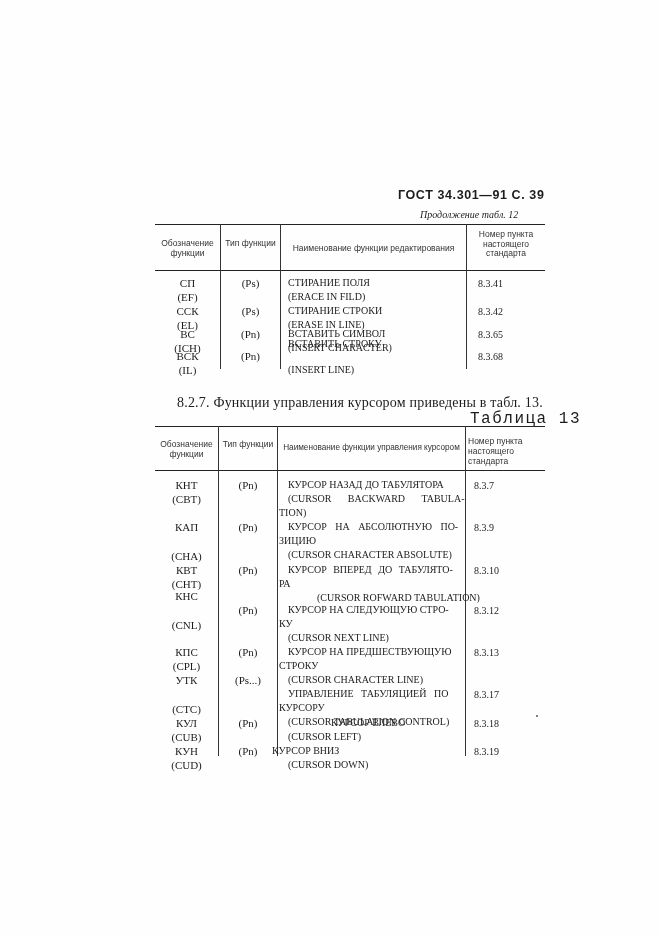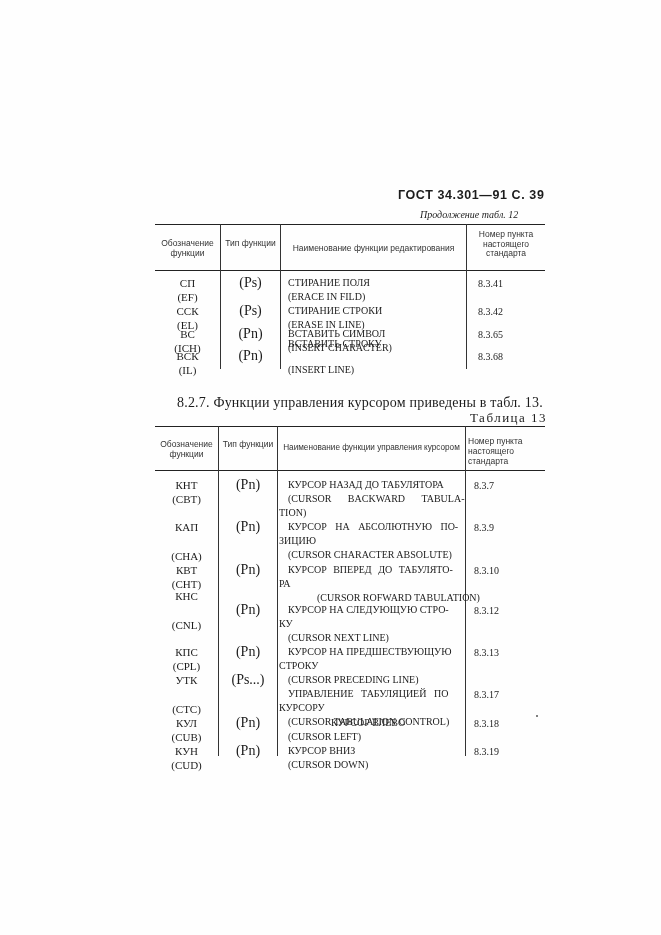--- a/index.html
+++ b/index.html
@@ -2,27 +2,27 @@
 <html><head>
 <meta charset="utf-8">
 <style>
   html, body { margin:0; padding:0; }
   body { width:661px; height:935px; background:#fefefe; position:relative; overflow:hidden;
          font-family:"Liberation Serif", "DejaVu Serif", serif; color:#1c1c1c; }
   .abs { position:absolute; }
   .hdr { left:398px; top:188px; font-family:"Liberation Sans", sans-serif; font-weight:bold; font-size:12.5px; letter-spacing:0.6px; }
   .cont { left:420px; top:209px; font-style:italic; font-size:10px; }
   .para { left:177px; top:395px; font-size:14px; letter-spacing:0.2px; }
-  .tlabel { left:470px; top:410px; font-size:13px; letter-spacing:1.5px; }
+  .tlabel { left:470px; top:410px; font-size:16px; letter-spacing:1.5px;font-family:Liberation Mono, monospace; }
   .hline { position:absolute; height:0; border-top:1.6px solid #222; }
   .vline { position:absolute; width:0; border-left:1.2px solid #333; }
   .th { position:absolute; font-family:"Liberation Sans", sans-serif; font-size:8.5px; line-height:10px; text-align:center; color:#333; }
   .cell { position:absolute; font-size:11px; line-height:14.4px; white-space:nowrap; }
   .c { text-align:center; }
-  .small { font-size:14px; }
+  .small { font-size:11px; }
   .desc { font-size:10px; }
   .num { font-size:10px; }
 </style>
 </head>
 <body>
 
 <div class="abs hdr">ГОСТ 34.301—91 С. 39</div>
 <div class="abs cont">Продолжение табл. 12</div>
 
 <div>
@@ -111,39 +111,39 @@
   <div class="cell desc" style="left:288px; top:603px;">КУРСОР НА СЛЕДУЮЩУЮ СТРО-</div>
   <div class="cell desc" style="left:279px; top:617px;">КУ</div>
   <div class="cell desc" style="left:288px; top:631px;">(CURSOR NEXT LINE)</div>
   <div class="cell num" style="left:474px; top:604px;">8.3.12</div>
 
   <div class="cell c" style="left:155px; top:645px; width:63px;">КПС</div>
   <div class="cell c" style="left:155px; top:659px; width:63px;">(CPL)</div>
   <div class="cell c small" style="left:219px; top:645px; width:58px;">(Pn)</div>
   <div class="cell desc" style="left:288px; top:645px;">КУРСОР НА ПРЕДШЕСТВУЮЩУЮ</div>
   <div class="cell desc" style="left:279px; top:659px;">СТРОКУ</div>
-  <div class="cell desc" style="left:288px; top:673px;">(CURSOR PRECEDING LINE)</div>
+  <div class="cell desc" style="left:288px; top:673px;">(CURSOR CHARACTER LINE)</div>
   <div class="cell num" style="left:474px; top:646px;">8.3.13</div>
 
   <div class="cell c" style="left:155px; top:673px; width:63px;">УТК</div>
   <div class="cell c" style="left:155px; top:702px; width:63px;">(CTC)</div>
   <div class="cell c small" style="left:219px; top:673px; width:58px;">(Ps...)</div>
   <div class="cell desc" style="left:288px; top:687px; word-spacing:5px;">УПРАВЛЕНИЕ ТАБУЛЯЦИЕЙ ПО</div>
   <div class="cell desc" style="left:279px; top:701px;">КУРСОРУ</div>
   <div class="cell desc" style="left:288px; top:715px;">(CURSOR TABULATION CONTROL)</div>
   <div class="cell num" style="left:474px; top:688px;text-align:right;">8.3.17</div>
 
   <div class="cell c" style="left:155px; top:716px; width:63px;">КУЛ</div>
   <div class="cell c" style="left:155px; top:730px; width:63px;">(CUB)</div>
   <div class="cell c small" style="left:219px; top:716px; width:58px;">(Pn)</div>
   <div class="cell desc" style="left:288px; top:716px;padding-left:43px;">КУРСОР ВЛЕВО</div>
   <div class="cell desc" style="left:288px; top:730px;">(CURSOR LEFT)</div>
   <div class="cell num" style="left:474px; top:717px;">8.3.18</div>
 
   <div class="cell c" style="left:155px; top:744px; width:63px;">КУН</div>
   <div class="cell c" style="left:155px; top:758px; width:63px;">(CUD)</div>
   <div class="cell c small" style="left:219px; top:744px; width:58px;">(Pn)</div>
-  <div class="cell desc" style="left:288px; top:744px;">КУРСОР ВНИЗ</div>
+  <div class="cell desc" style="left:272px; top:744px;">КУРСОР ВНИЗ</div>
   <div class="cell desc" style="left:288px; top:758px;">(CURSOR DOWN)</div>
   <div class="cell num" style="left:474px; top:745px;">8.3.19</div>
 </div>
 
 <div class="abs" style="left:536px; top:715px; width:2px; height:2px; background:#555; border-radius:1px;"></div>
 
 </body></html>

